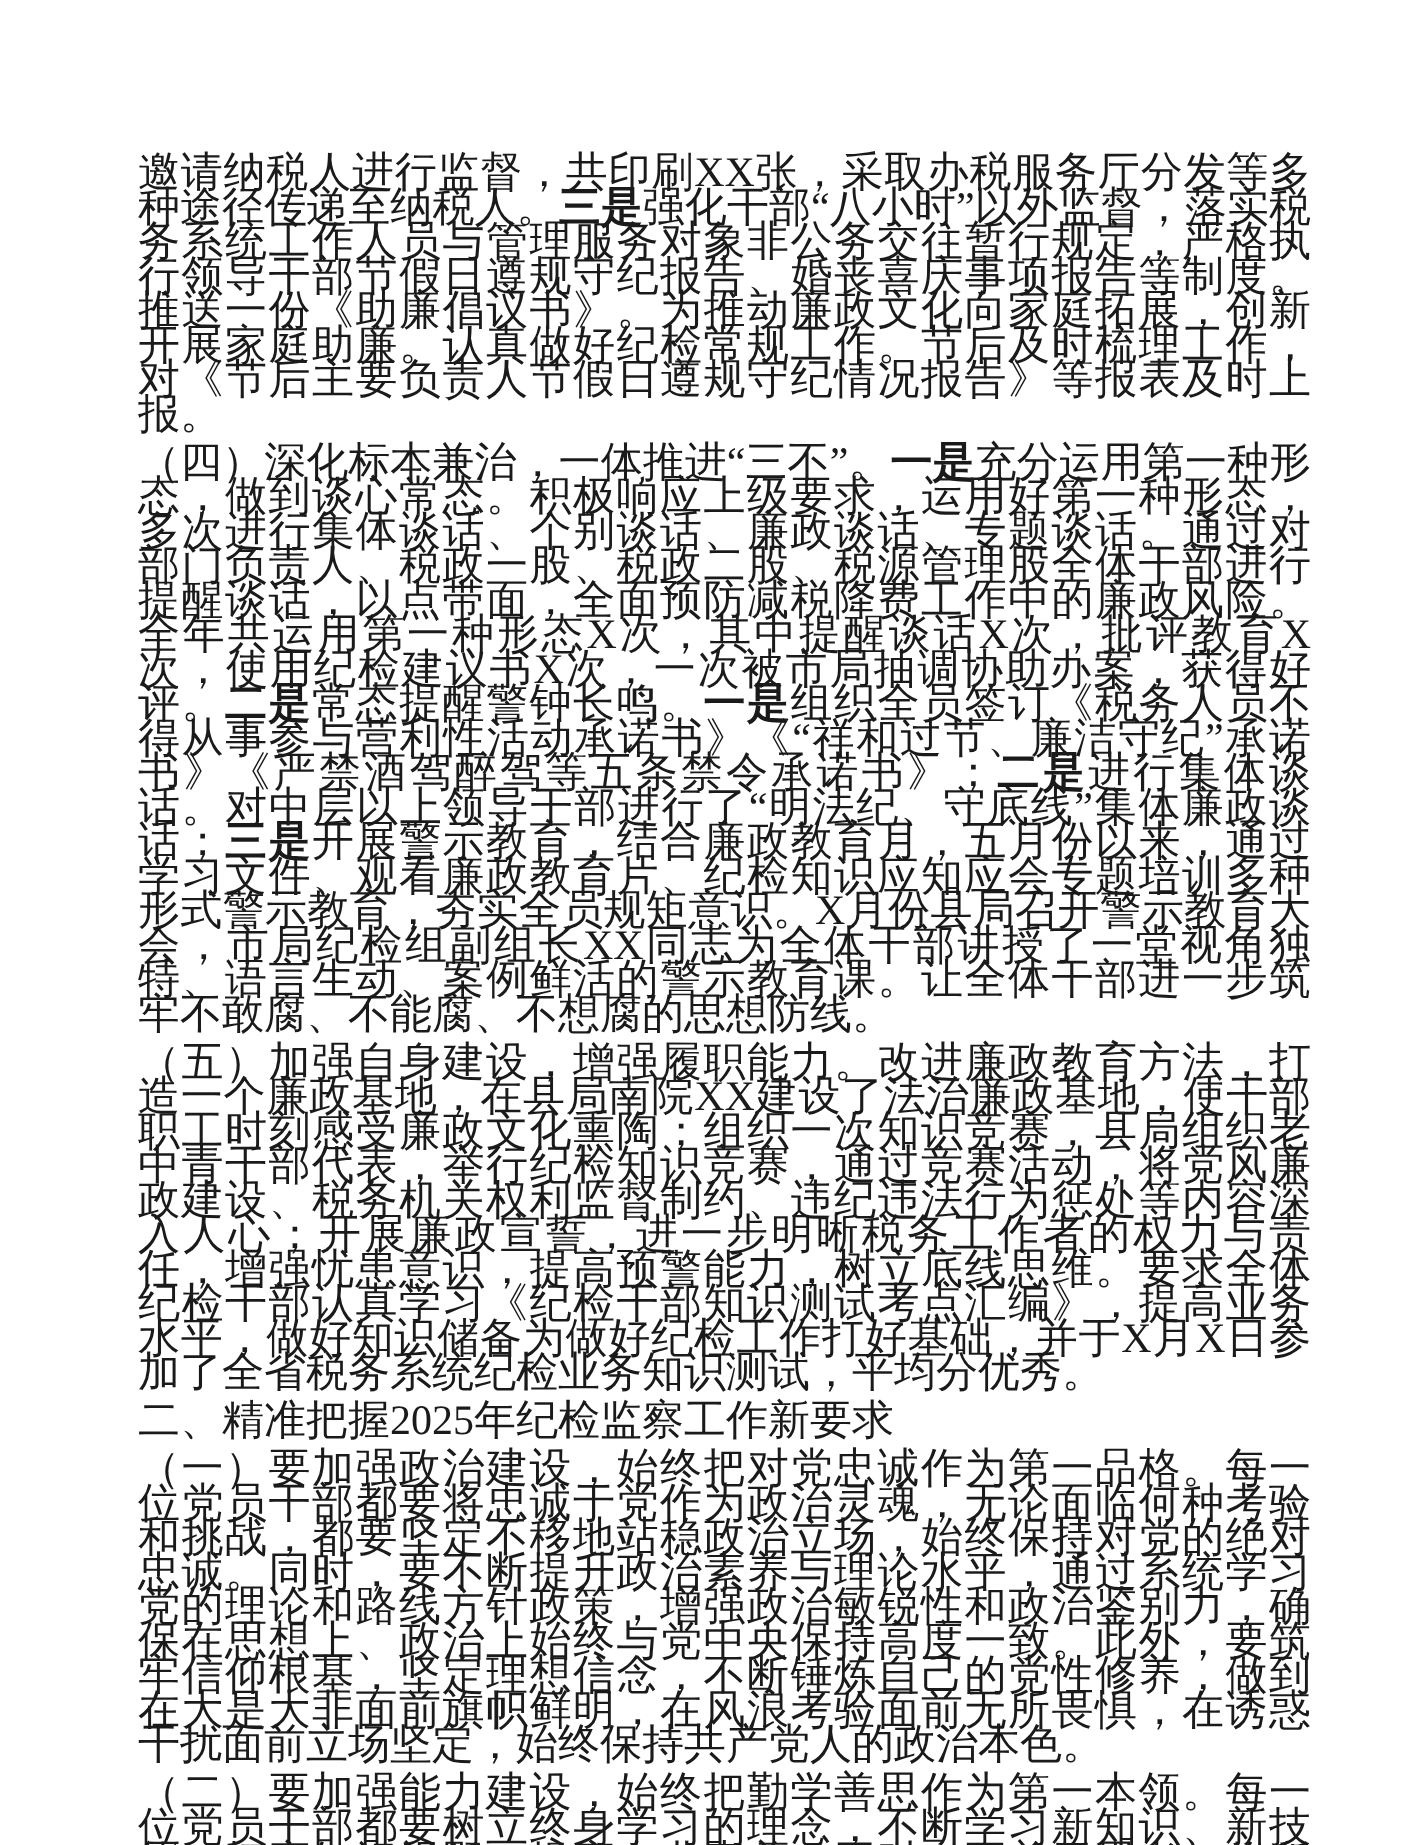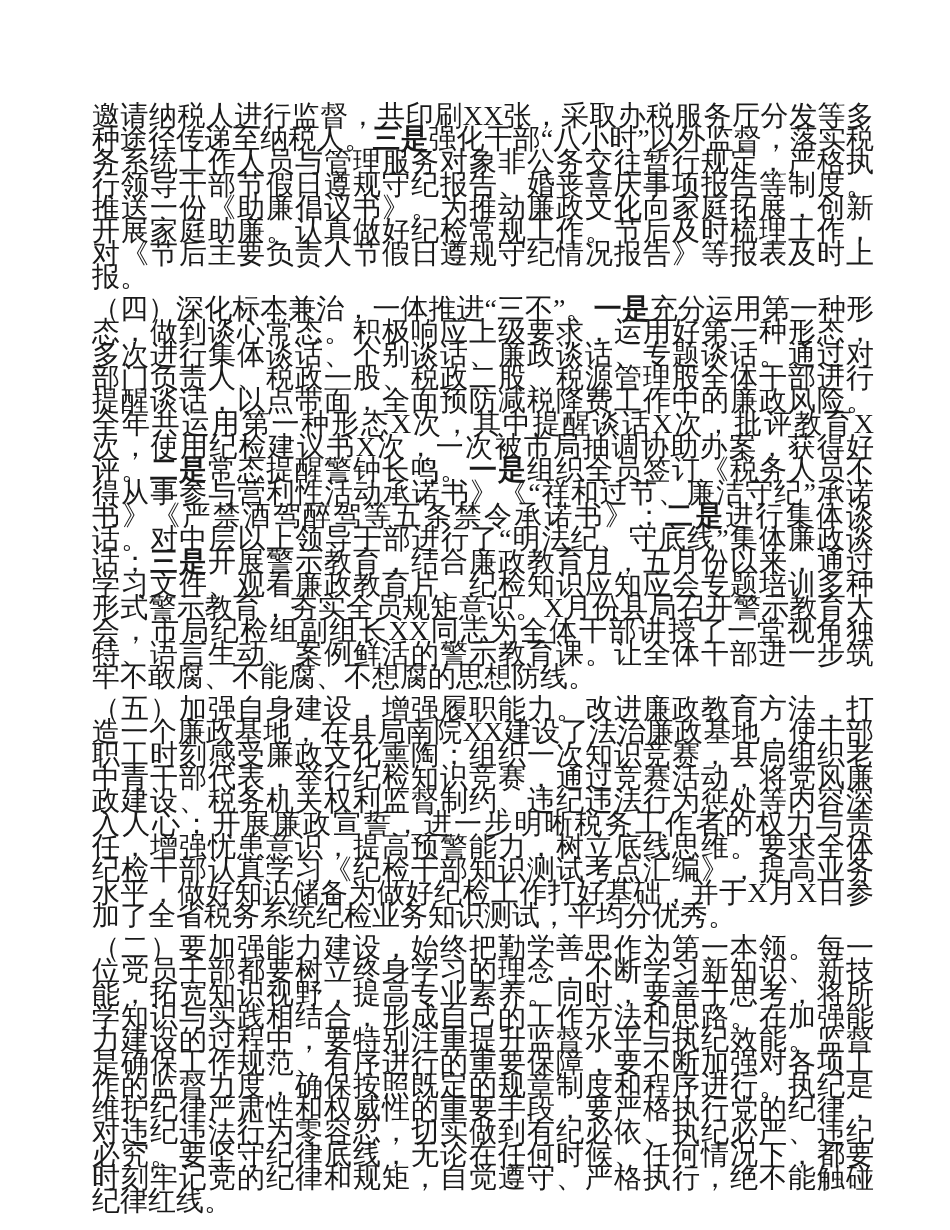--- a/index.html
+++ b/index.html
@@ -42,15 +42,17 @@
   }
 </style>
 </head>
 <body style="background: rgb(255, 255, 255);">
 
 <div class="doc-page">
   <div class="doc-content" id="doc-content" style="color: rgb(26, 26, 26);">
       <p><span>邀请纳税人进行监督，共印刷XX张，采取办税服务厅分发等多种途径传递至纳税人。</span><b>三是</b><span>强化干部“八小时”以外监督，落实税务系统工作人员与管理服务对象非公务交往暂行规定，严格执行领导干部节假日遵规守纪报告、婚丧喜庆事项报告等制度。推送一份《助廉倡议书》。为推动廉政文化向家庭拓展，创新开展家庭助廉。认真做好纪检常规工作。节后及时梳理工作，对《节后主要负责人节假日遵规守纪情况报告》等报表及时上报。</span></p>
       <p><span>（四）深化标本兼治，一体推进“三不”。</span><b>一是</b><span>充分运用第一种形态，做到谈心常态。积极响应上级要求，运用好第一种形态，多次进行集体谈话、个别谈话、廉政谈话、专题谈话。通过对部门负责人、税政一股、税政二股、税源管理股全体干部进行提醒谈话，以点带面，全面预防减税降费工作中的廉政风险。全年共运用第一种形态X次，其中提醒谈话X次，批评教育X次，使用纪检建议书X次，一次被市局抽调协助办案，获得好评。</span><b>二是</b><span>常态提醒警钟长鸣。</span><b>一是</b><span>组织全员签订《税务人员不得从事参与营利性活动承诺书》《“祥和过节、廉洁守纪”承诺书》《严禁酒驾醉驾等五条禁令承诺书》；</span><b>二是</b><span>进行集体谈话。对中层以上领导干部进行了“明法纪、守底线”集体廉政谈话；</span><b>三是</b><span>开展警示教育，结合廉政教育月，五月份以来，通过学习文件、观看廉政教育片、纪检知识应知应会专题培训多种形式警示教育，夯实全员规矩意识。X月份县局召开警示教育大会，市局纪检组副组长XX同志为全体干部讲授了一堂视角独特、语言生动、案例鲜活的警示教育课。让全体干部进一步筑牢不敢腐、不能腐、不想腐的思想防线。</span></p>
       <p><span>（五）加强自身建设，增强履职能力。改进廉政教育方法，打造一个廉政基地，在县局南院XX建设了法治廉政基地，使干部职工时刻感受廉政文化熏陶；组织一次知识竞赛，县局组织老中青干部代表，举行纪检知识竞赛，通过竞赛活动，将党风廉政建设、税务机关权利监督制约、违纪违法行为惩处等内容深入人心；开展廉政宣誓，进一步明晰税务工作者的权力与责任，增强忧患意识，提高预警能力，树立底线思维。要求全体纪检干部认真学习《纪检干部知识测试考点汇编》，提高业务水平，做好知识储备为做好纪检工作打好基础，并于X月X日参加了全省税务系统纪检业务知识测试，平均分优秀。</span></p>
+      <p><span>二、精准把握2025年纪检监察工作新要求</span></p>
+      <p><span>（一）要加强政治建设，始终把对党忠诚作为第一品格。每一位党员干部都要将忠诚于党作为政治灵魂，无论面临何种考验和挑战，都要坚定不移地站稳政治立场，始终保持对党的绝对忠诚。同时，要不断提升政治素养与理论水平，通过系统学习党的理论和路线方针政策，增强政治敏锐性和政治鉴别力，确保在思想上、政治上始终与党中央保持高度一致。此外，要筑牢信仰根基，坚定理想信念，不断锤炼自己的党性修养，做到在大是大非面前旗帜鲜明，在风浪考验面前无所畏惧，在诱惑干扰面前立场坚定，始终保持共产党人的政治本色。</span></p>
       <p><span>（二）要加强能力建设，始终把勤学善思作为第一本领。每一位党员干部都要树立终身学习的理念，不断学习新知识、新技能，拓宽知识视野，提高专业素养。同时，要善于思考，将所学知识与实践相结合，形成自己的工作方法和思路。在加强能力建设的过程中，要特别注重提升监督水平与执纪效能。监督是确保工作规范、有序进行的重要保障，要不断加强对各项工作的监督力度，确保按照既定的规章制度和程序进行。执纪是维护纪律严肃性和权威性的重要手段，要严格执行党的纪律，对违纪违法行为零容忍，切实做到有纪必依、执纪必严、违纪必究。要坚守纪律底线，无论在任何时候、任何情况下，都要时刻牢记党的纪律和规矩，自觉遵守、严格执行，绝不能触碰纪律红线。</span></p>
     </div>
 </div>
 
 </body></html>

